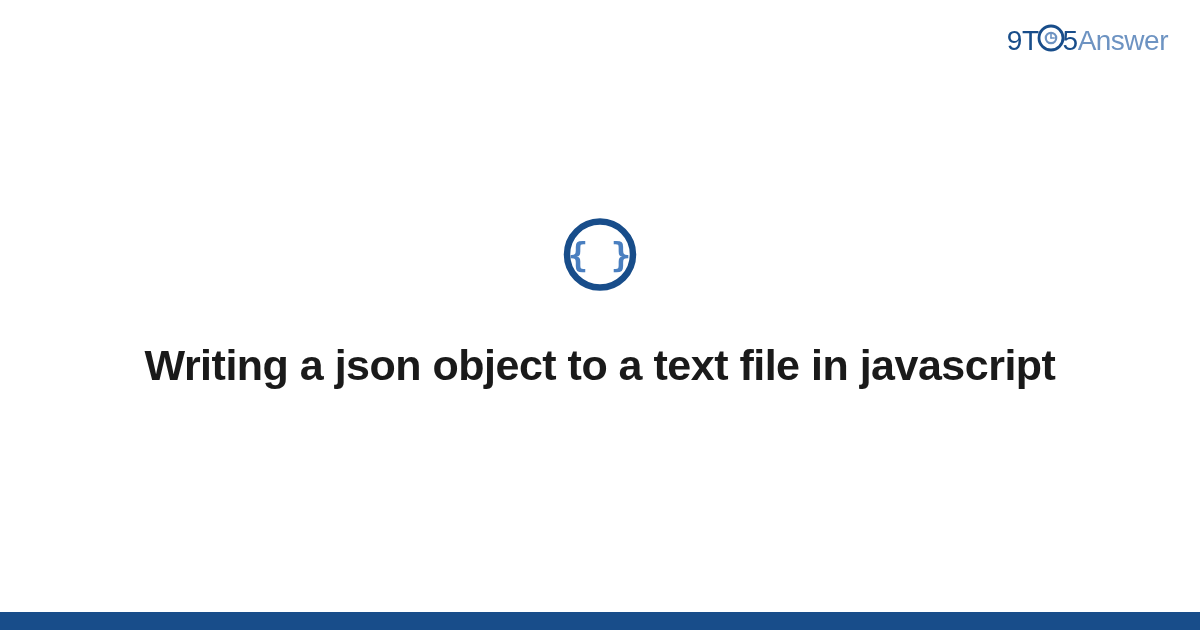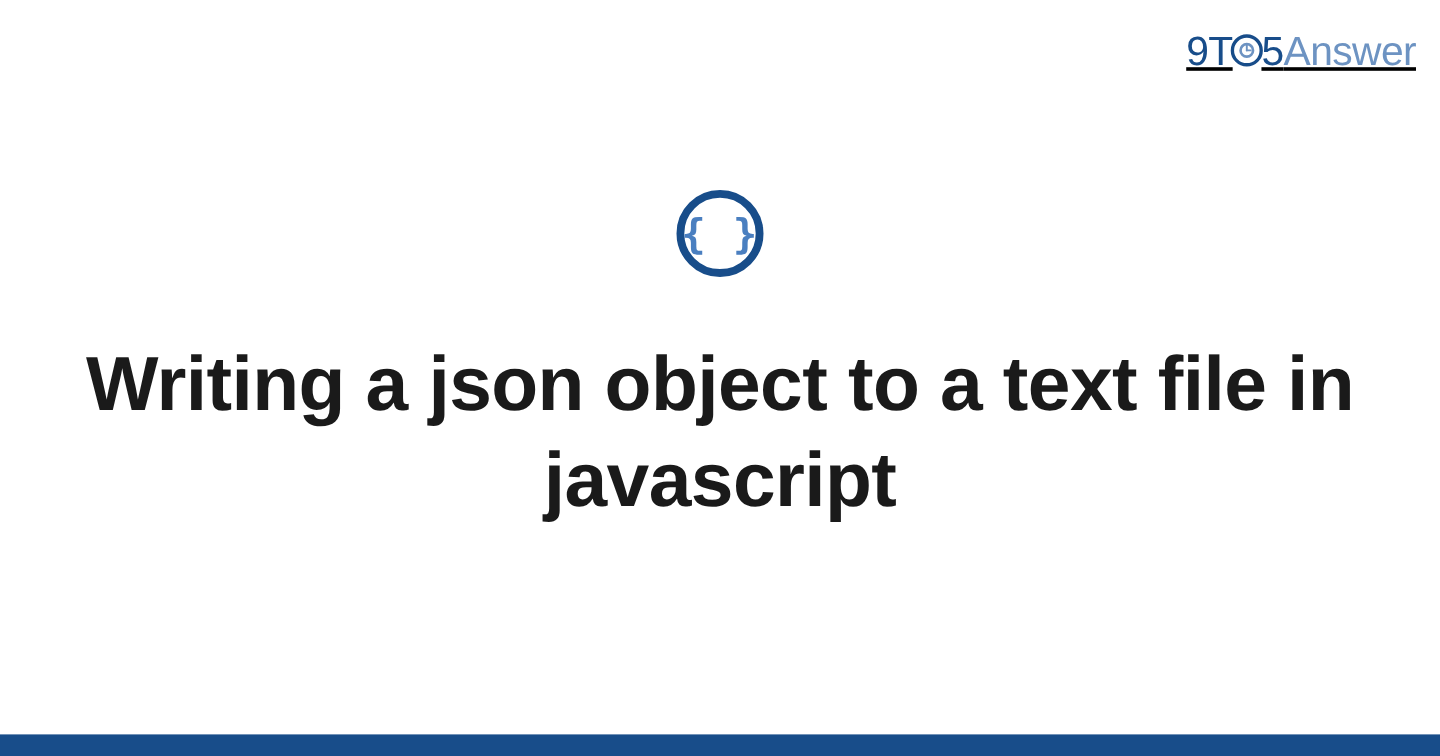--- a/index.html
+++ b/index.html
@@ -11,25 +11,24 @@
       width: 1200px;
       height: 630px;
       background: #ffffff;
       font-family: -apple-system, BlinkMacSystemFont, "Segoe UI", Helvetica, Arial, sans-serif;
       position: relative;
       overflow: hidden;
     }
     .logo {
       position: absolute;
       top: 24px;
-      right: 20px;
-      font-size: 34px;
+      right: 32px;
+      font-size: 28px;
       font-weight: 400;
       letter-spacing: -0.5px;
-      text-decoration: underline;
     }
     .logo .nine-t {
       color: #184d8a;
       font-weight: 500;
     }
     .logo .clock-o {
       display: inline-block;
       vertical-align: -2px;
       margin: 0 -2px;
     }
@@ -48,21 +47,21 @@
       transform: translate(-50%, -56%);
       text-align: center;
       width: 100%;
       padding: 0 60px;
     }
     .braces-icon {
       display: inline-block;
       margin-bottom: 42px;
     }
     .title {
-      font-size: 64px;
+      font-size: 43px;
       font-weight: 700;
       color: #1a1a1a;
       line-height: 1.25;
       letter-spacing: -0.5px;
     }
     .footer-bar {
       position: absolute;
       bottom: 0;
       left: 0;
       right: 0;

